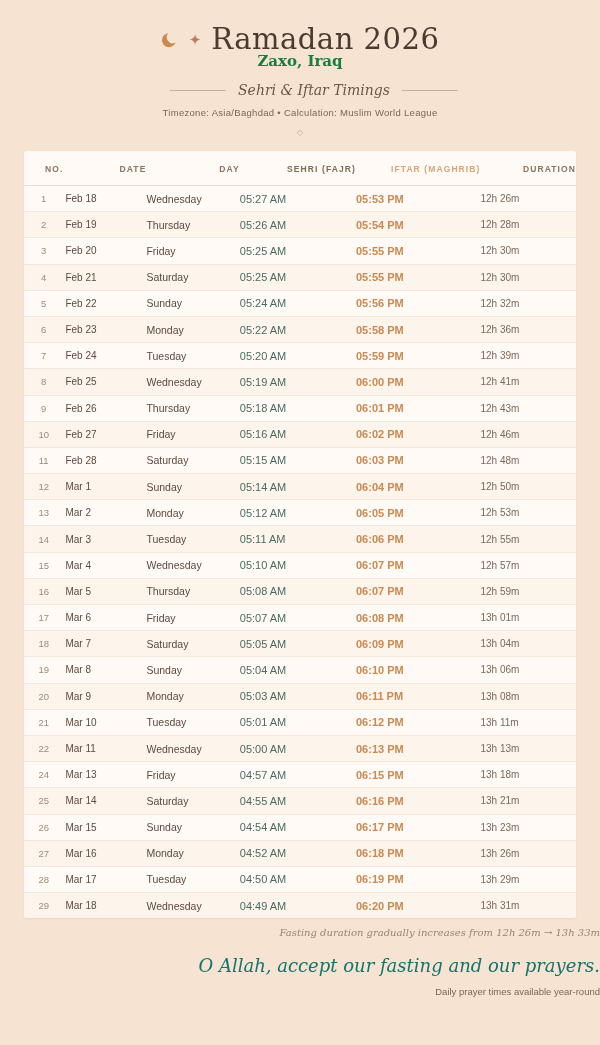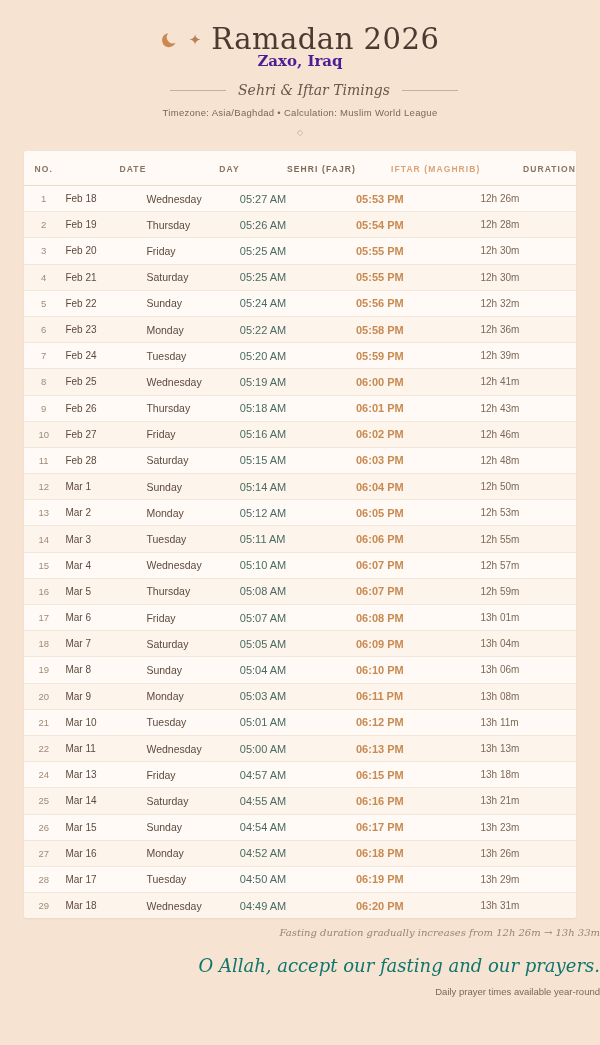--- a/index.html
+++ b/index.html
@@ -50,21 +50,21 @@
     font-family: "DejaVu Serif", serif;
     font-size: 29px;
     letter-spacing: 0.5px;
     color: #4a3a30;
     font-weight: normal;
   }
   .sub-title {
     font-family: "DejaVu Serif", serif;
     font-size: 15px;
     font-weight: bold;
-    color: #4c1d95;
+    color: #15803d;
     margin-top: -4px;
   }
   .rule-row {
     display: flex;
     align-items: center;
     justify-content: center;
     gap: 12px;
     margin-top: 12px;
     padding-left: 28px;
   }
@@ -132,21 +132,21 @@
   col.c-day   { width: 90px; }
   col.c-sehri { width: 112px; }
   col.c-iftar { width: 120px; }
   col.c-dur   { width: 92px; }
 
   .cell-no {
     text-align: center;
     font-size: 9.5px;
     color: #a08a78;
   }
-  th.h-no { text-align: center; padding-left: 0; }
+  th.h-no { padding-left: 0; }
   .cell-date { padding-left: 2px; font-size: 10px; }
   .cell-day  { font-size: 10.5px; }
   .cell-sehri {
     font-weight: normal;
     color: #4a6b63;
     font-size: 11px;
   }
   .cell-iftar {
     font-weight: bold;
     color: #c98a52;

